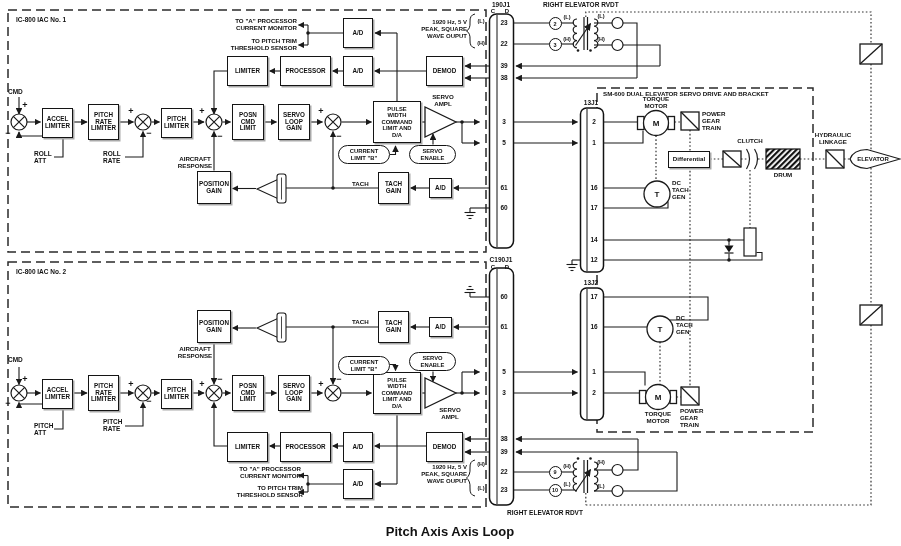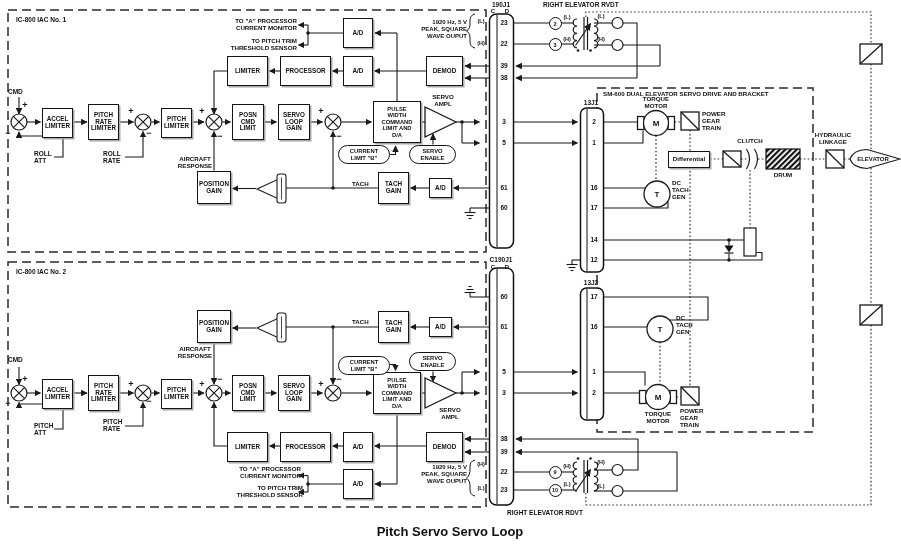--- a/index.html
+++ b/index.html
@@ -355,21 +355,21 @@
         <circle cx="308" cy="33" r="1.8"></circle>
     <circle cx="729" cy="240" r="1.8"></circle>
         <circle cx="729" cy="260" r="1.8"></circle>
     <circle cx="462" cy="393" r="1.8"></circle>
         <circle cx="333" cy="327" r="1.8"></circle>
         <circle cx="308" cy="484" r="1.8"></circle>
   </g>
 </svg>
 
 <div id="overlay">
-  <div id="title">Pitch Servo Servo Loop</div>
+  <div id="title">Pitch Axis Axis Loop</div>
 <div class="lbl" style="left: 16px; top: 16px; width: 120px; text-align: left; font-size: 6.5px;">IC-800 IAC No. 1</div>
       <div class="lbl" style="left: 16px; top: 268px; width: 120px; text-align: left; font-size: 6.5px;">IC-800 IAC No. 2</div>
       <div class="lbl" style="left: 603px; top: 90px; width: 205px; text-align: left; font-size: 6.2px;">SM-600 DUAL ELEVATOR SERVO DRIVE AND BRACKET</div>
       <div class="lbl" style="left: 543px; top: 1px; width: 110px; text-align: left; font-size: 6.5px;">RIGHT ELEVATOR RVDT</div>
       <div class="lbl" style="left: 455px; top: 509px; width: 180px; text-align: center; font-size: 6.5px;">RIGHT ELEVATOR RDVT</div>
       <div class="lbl" style="left: 487px; top: 1px; width: 28px; text-align: center; font-size: 6.5px;">190J1</div>
       <div class="lbl" style="left: 489px; top: 8px; width: 8px; text-align: center; font-size: 6px;">C</div>
       <div class="lbl" style="left: 503px; top: 8px; width: 8px; text-align: center; font-size: 6px;">D</div>
       <div class="lbl" style="left: 483px; top: 256px; width: 36px; text-align: center; font-size: 6.5px;">C190J1</div>
       <div class="lbl" style="left: 489px; top: 264px; width: 8px; text-align: center; font-size: 6px;">C</div>

